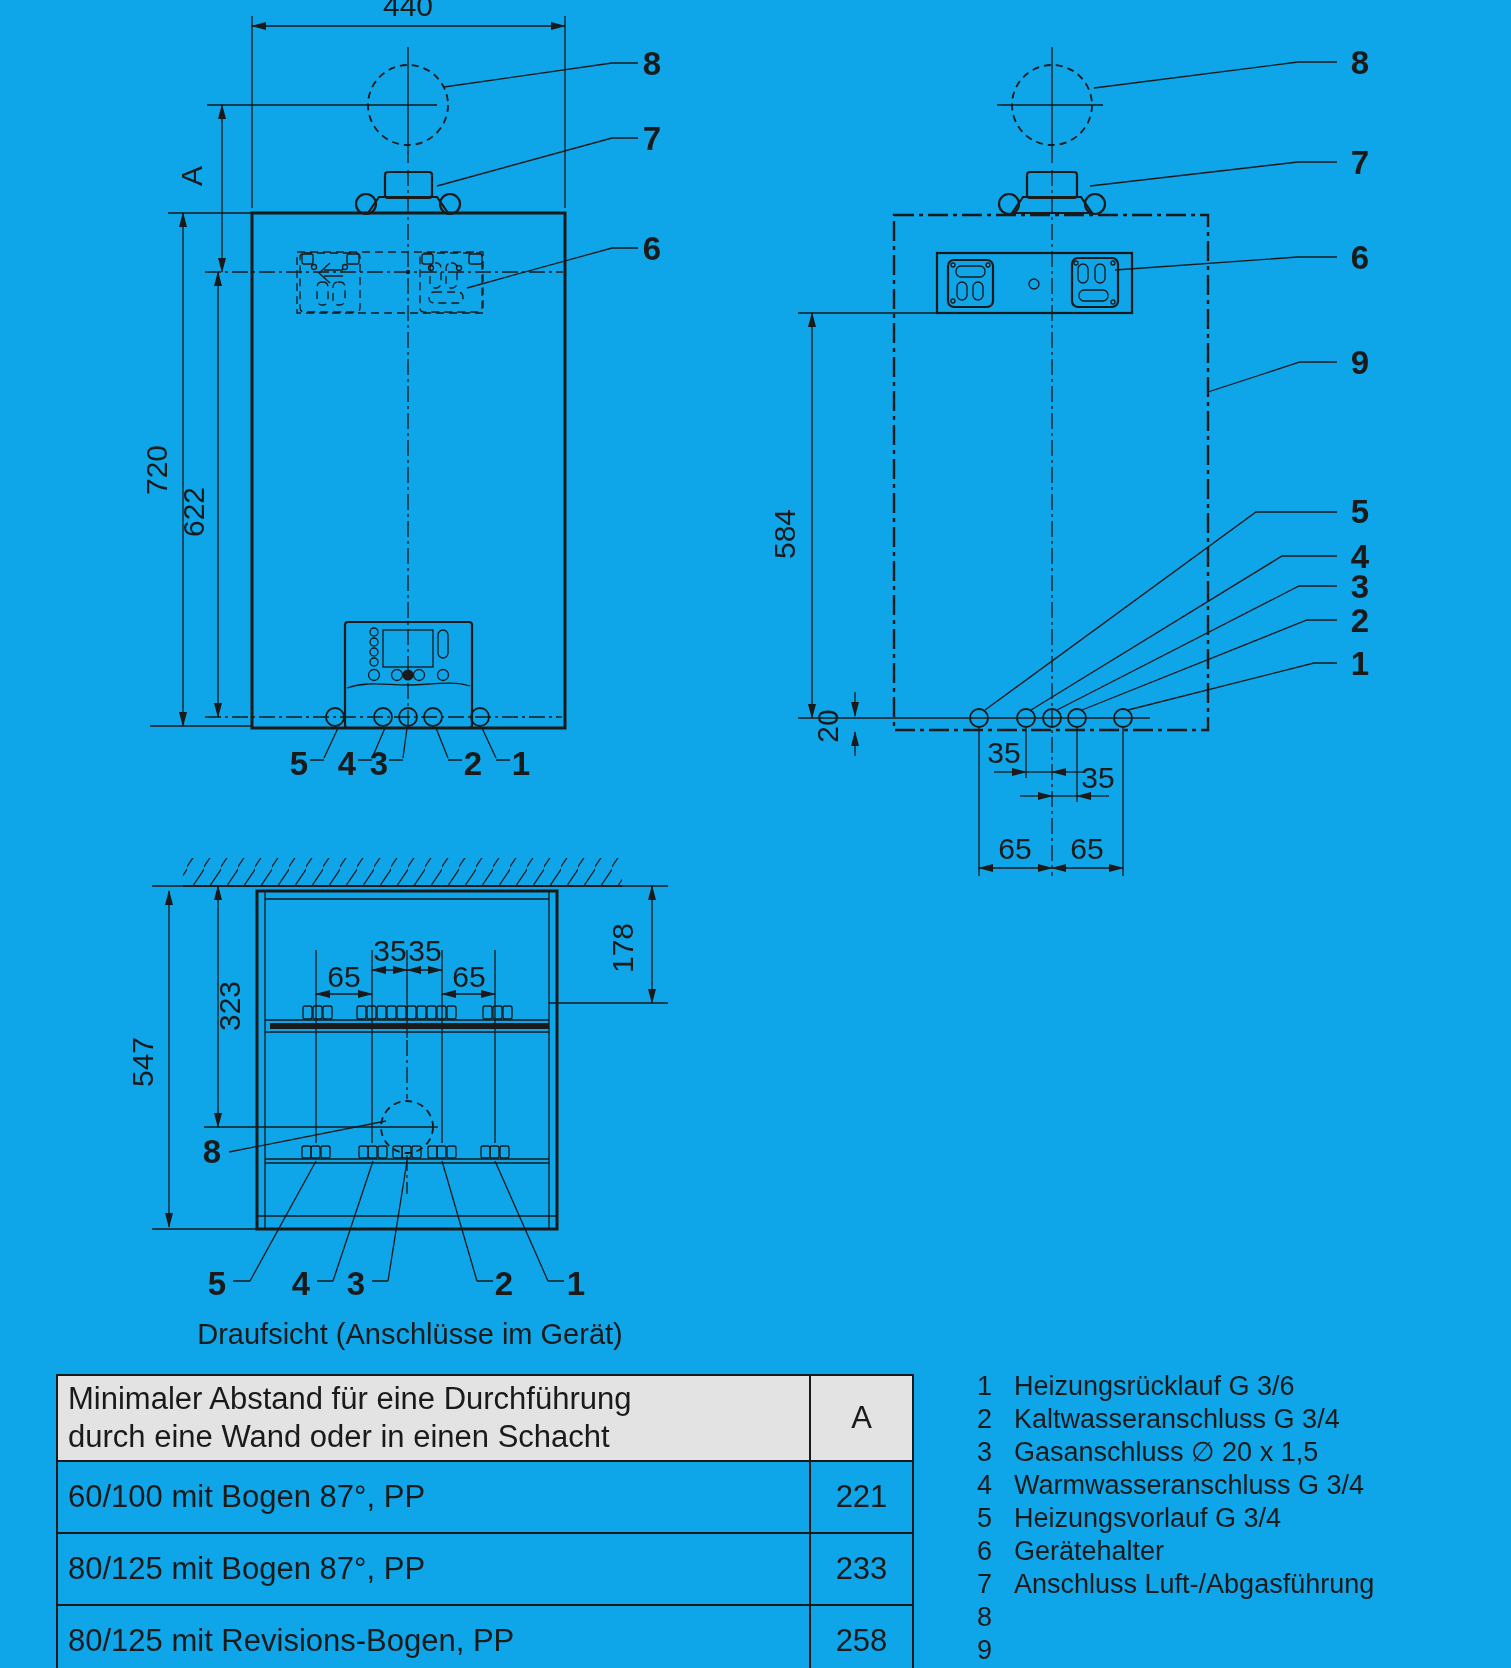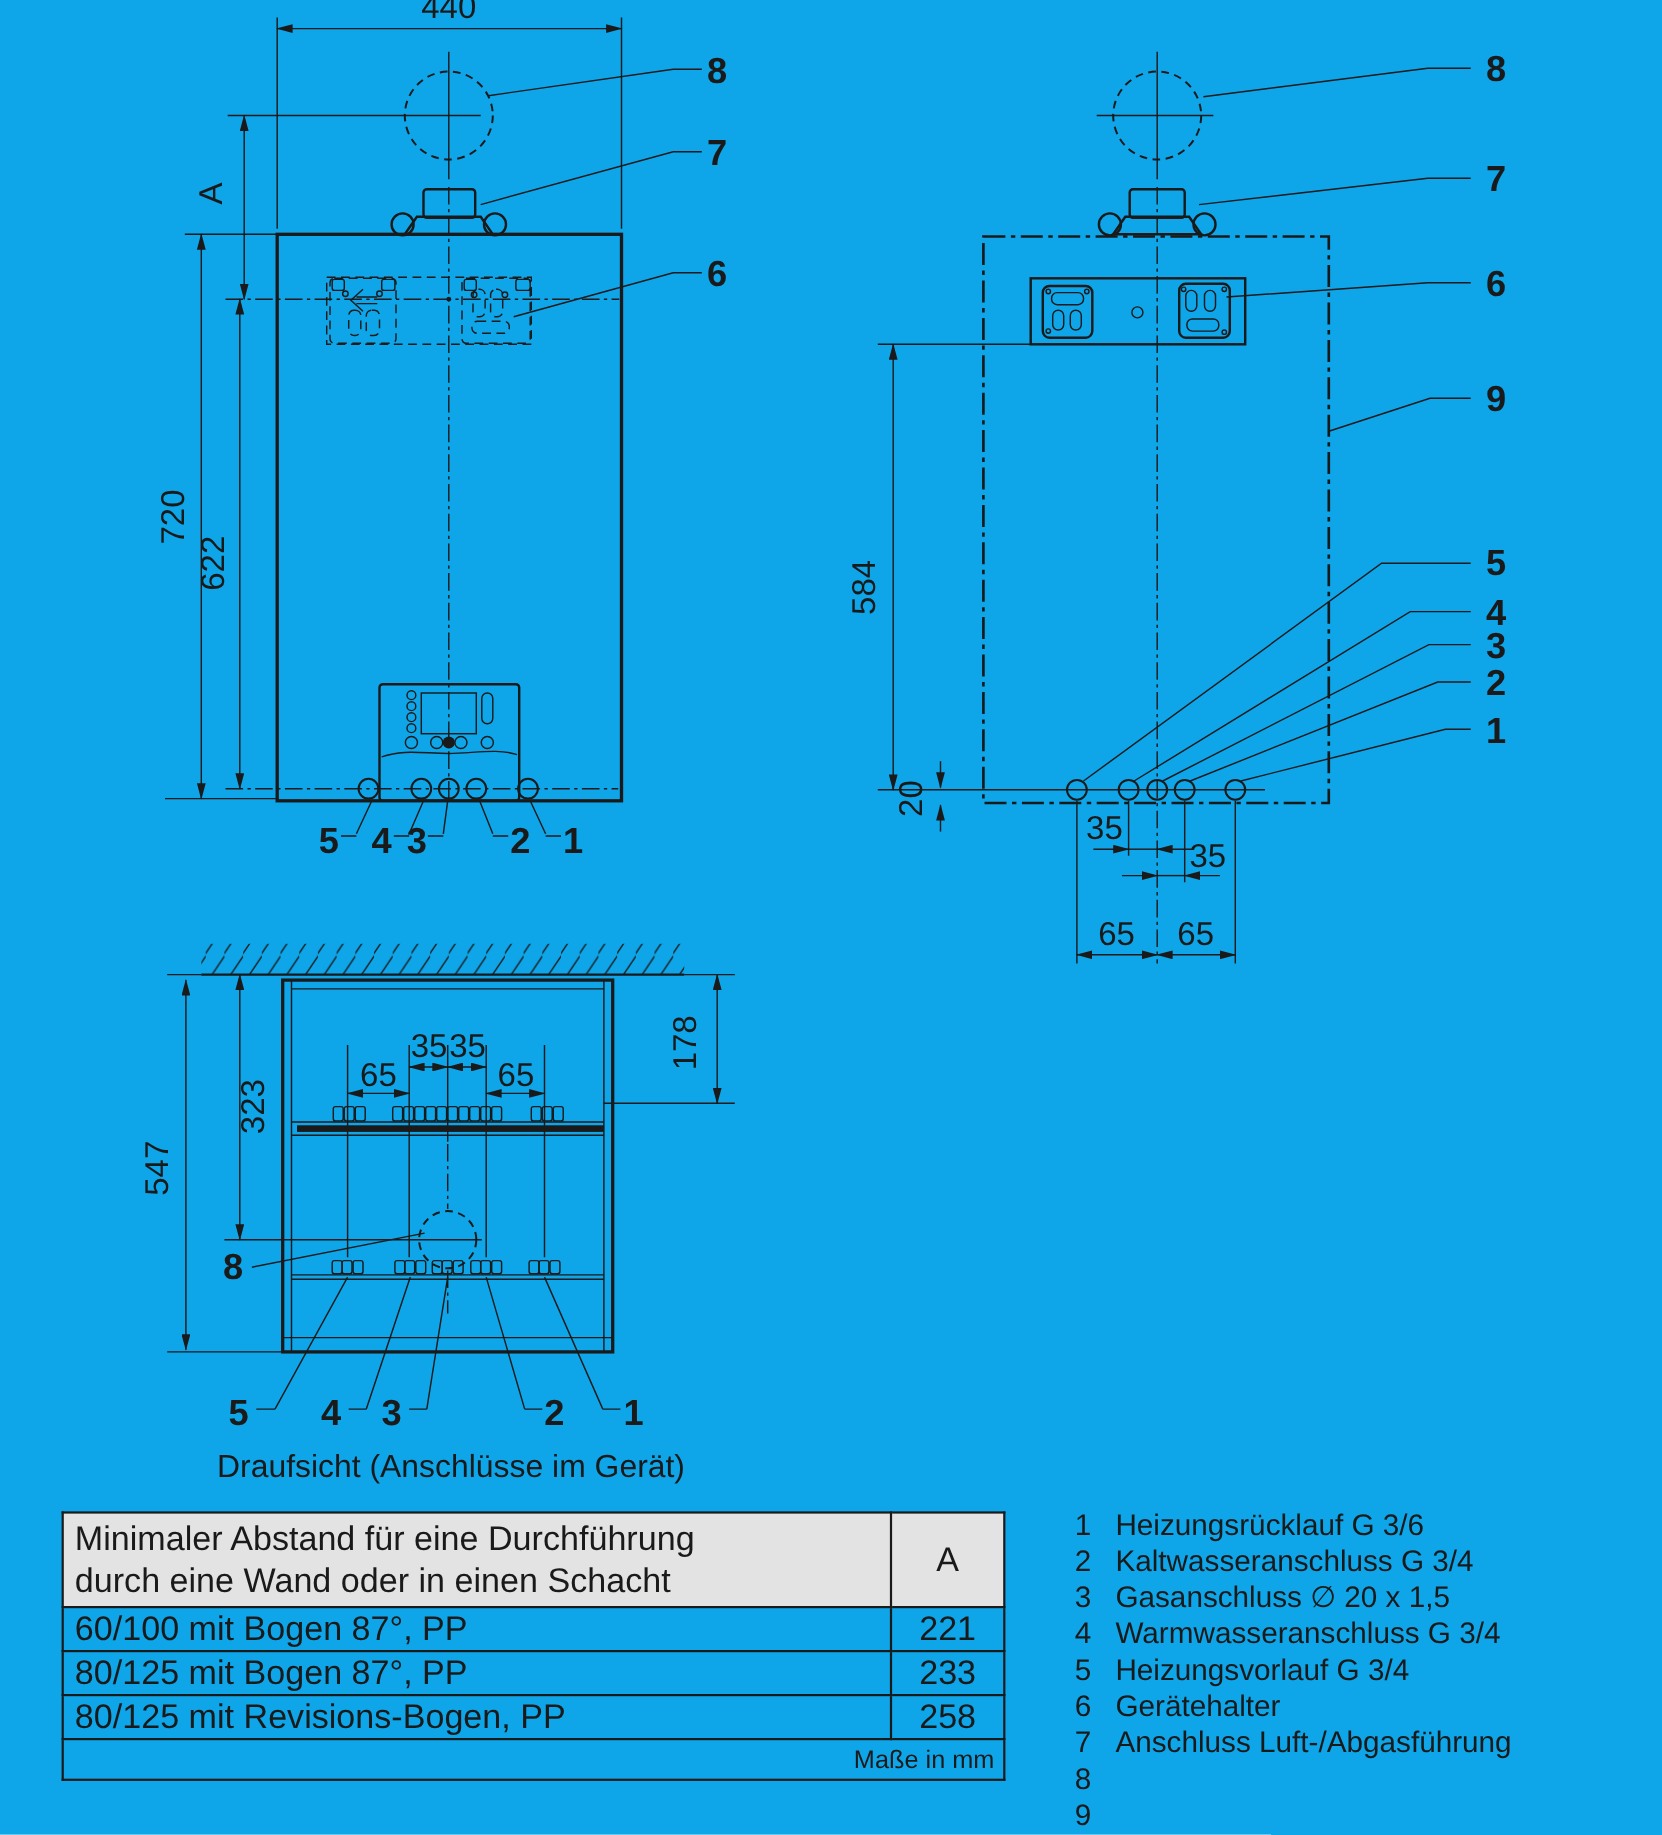--- a/index.html
+++ b/index.html
@@ -27,21 +27,21 @@
   table.clr {
     position:absolute; left:56px; top:1374px; width:856px;
     border-collapse:collapse; table-layout:fixed;
     font-size:31px; color:#1a1a1a;
   }
   table.clr th, table.clr td { border:2px solid #1a1a1a; }
   table.clr thead th { background:#e3e3e3; font-weight:normal; text-align:left;
     padding:4px 10px; height:76px; vertical-align:middle; line-height:38px; }
   table.clr thead th.acol { text-align:center; }
   table.clr tbody td { padding:0 10px; height:35px; vertical-align:middle; }
-  table.clr tbody td.val { text-align:center; padding:1px 4px;border-radius:18px; }
+  table.clr tbody td.val { text-align:center; padding:17px 4px;border-radius:18px; }
   table.clr tfoot td { font-size:23px; text-align:right; padding:4px 8px; height:26px; }
   .legend { position:absolute; left:962px; top:1370px; font-size:27px; line-height:33px; }
   .legend .li { display:flex; }
   .legend .n { width:30px; text-align:right; margin-right:22px; flex:0 0 auto; }
 </style>
 </head>
 <body>
 
 <div id="page">
 

